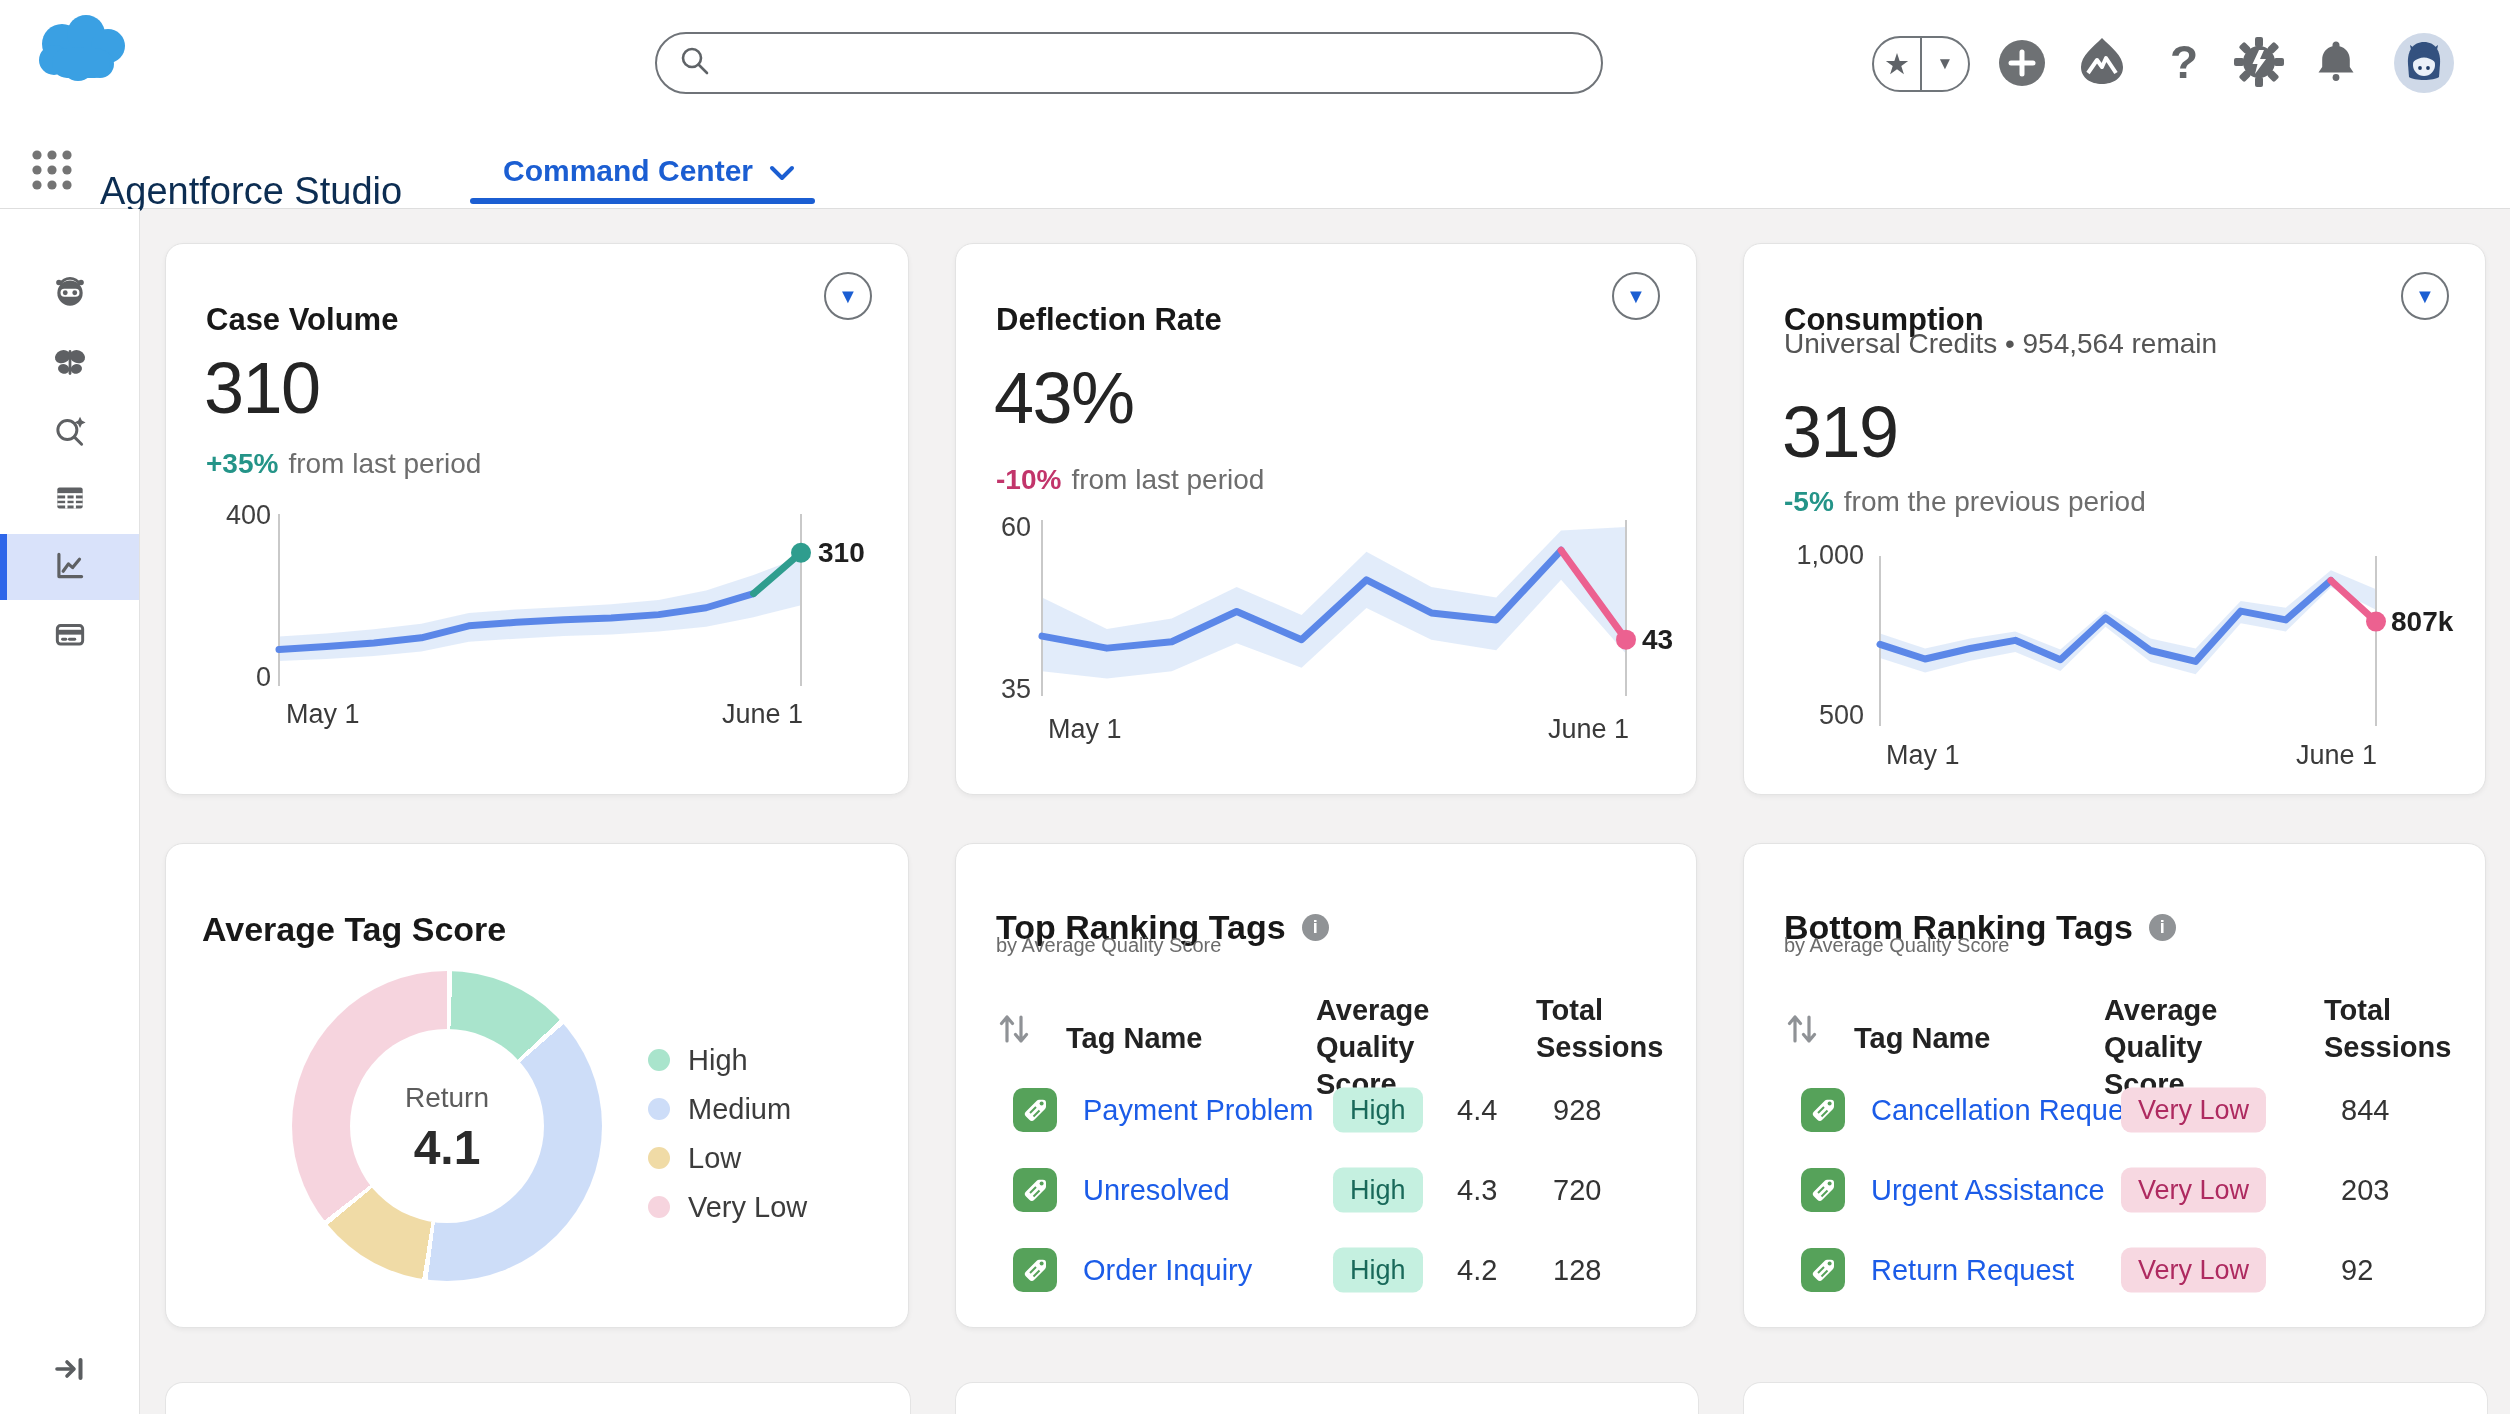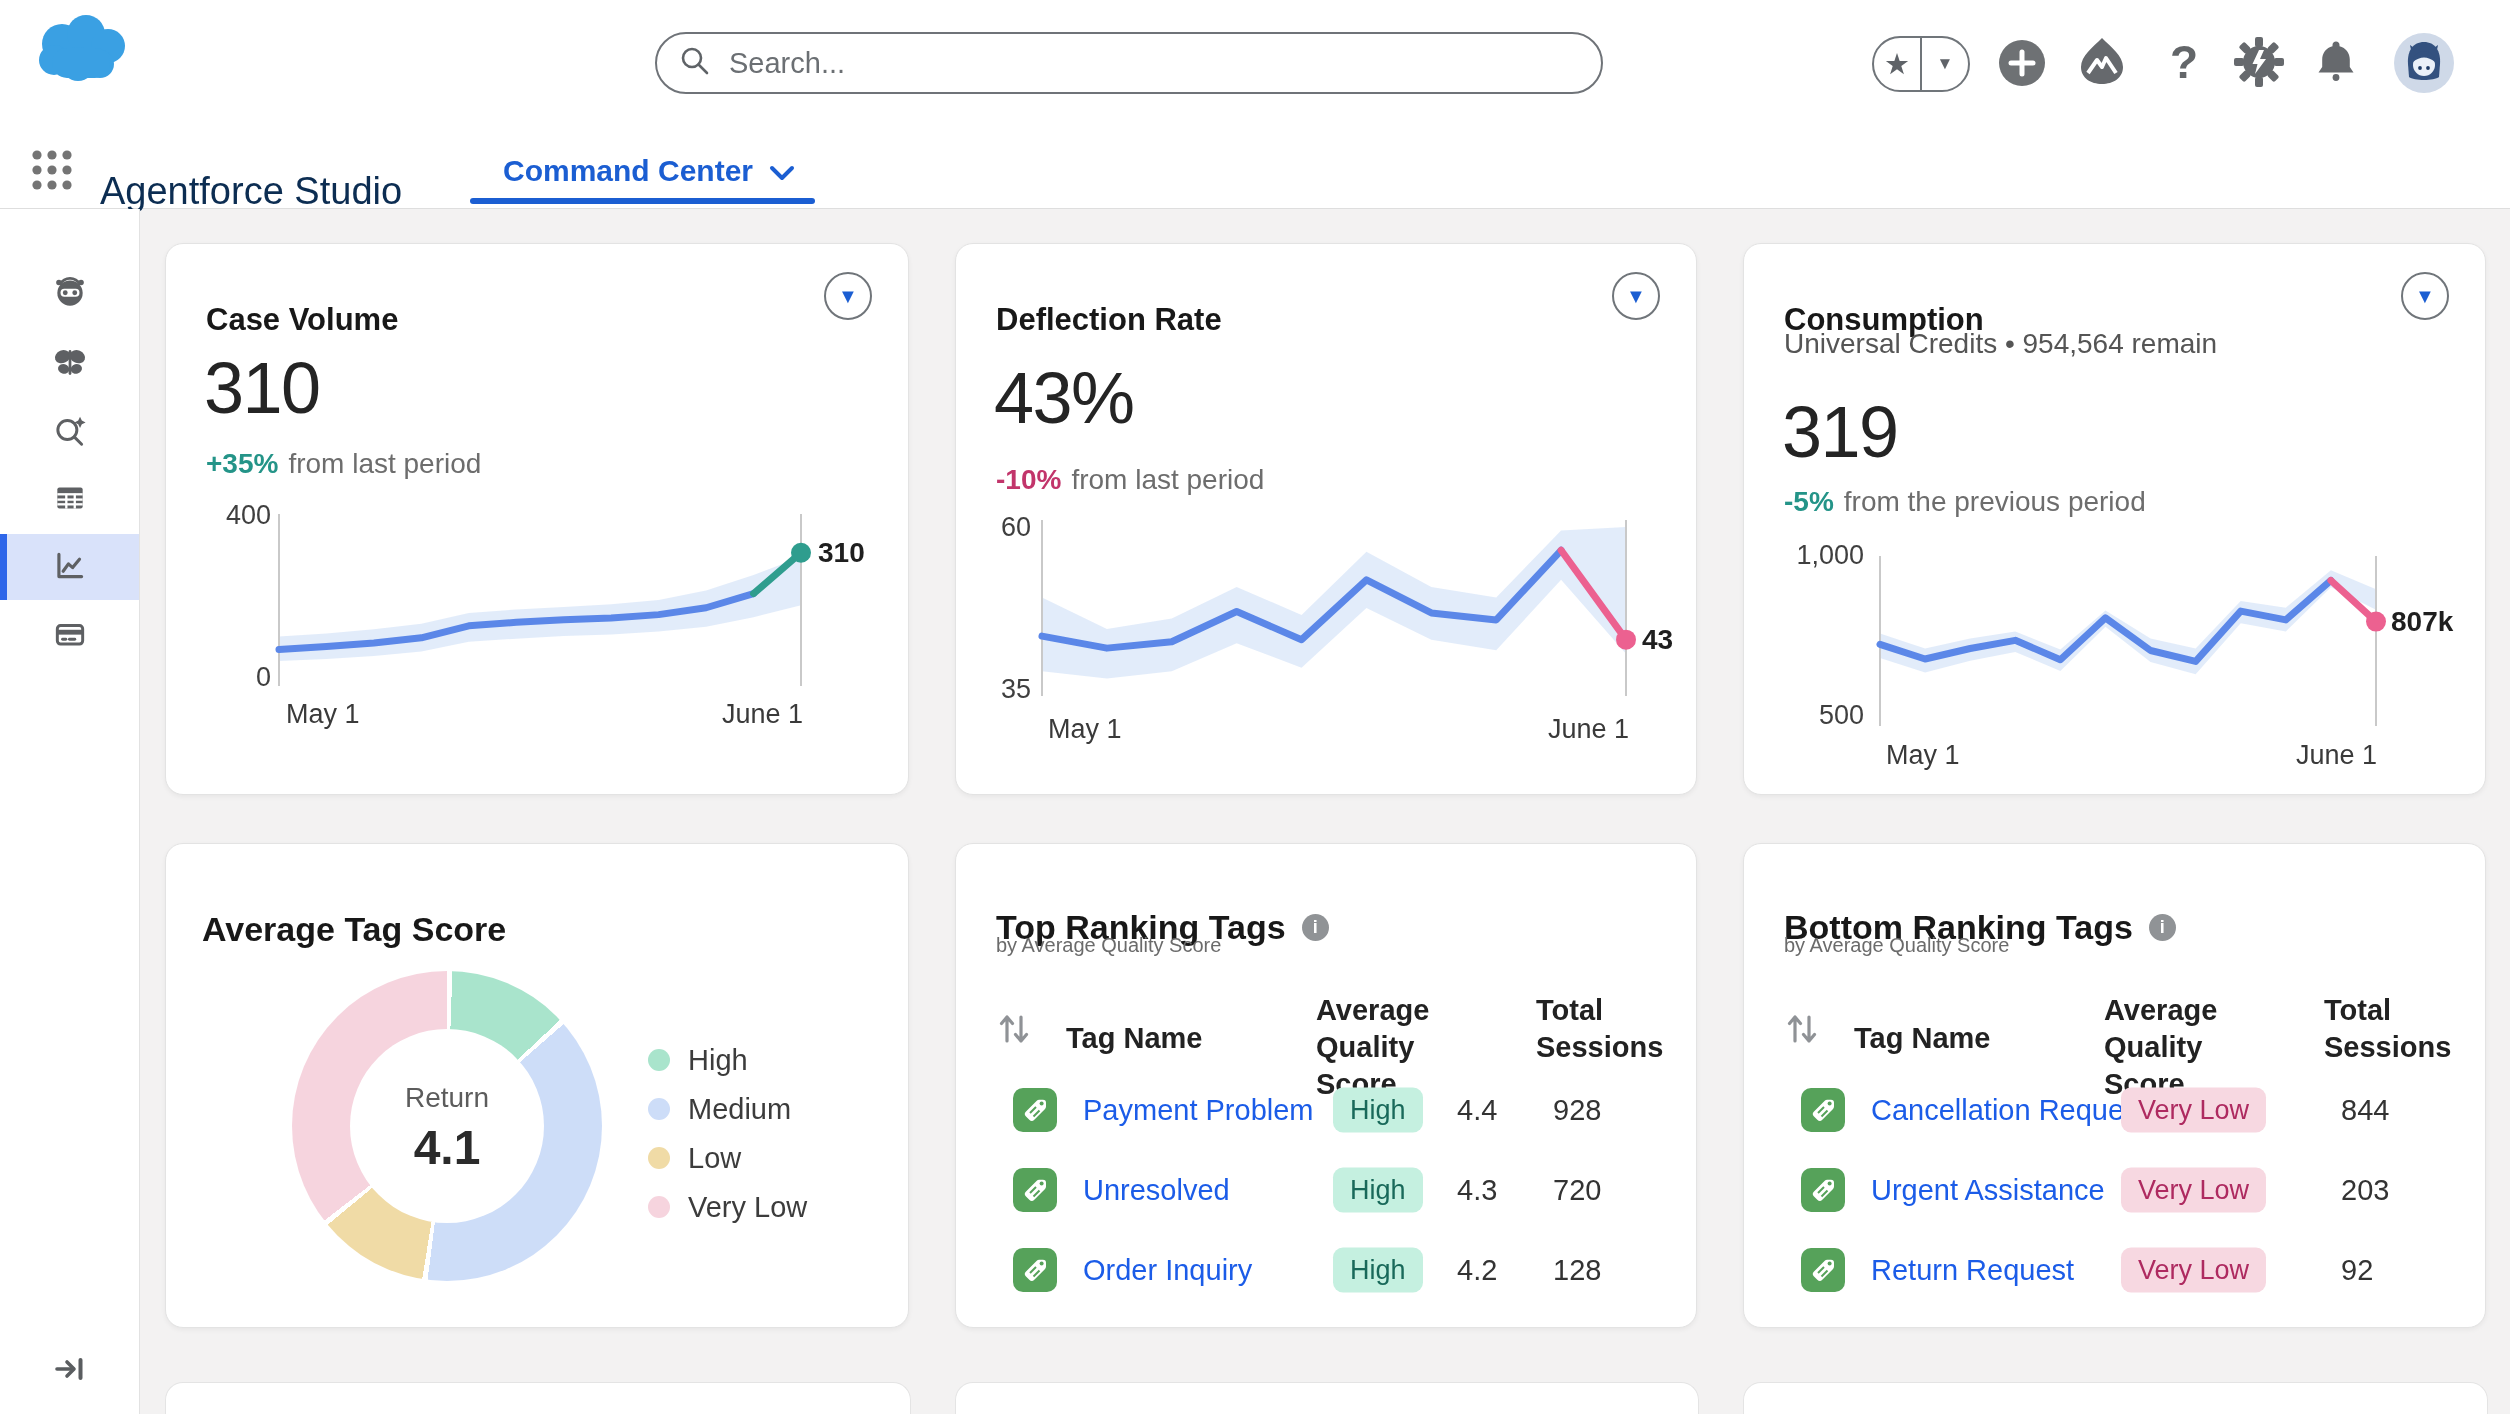--- a/index.html
+++ b/index.html
@@ -103,21 +103,20 @@
           </g>
         </svg>
     </span>
     <div class="search">
       <span>
         <svg width="32" height="32" viewBox="0 0 32 32" fill="none">
             <circle cx="13" cy="13" r="9" stroke="#5f6367" stroke-width="2.6"></circle>
             <line x1="19.5" y1="19.5" x2="28" y2="28" stroke="#5f6367" stroke-width="2.6" stroke-linecap="round"></line>
           </svg>
       </span>
-      <input type="text" placeholder="Search..." style="">
     </div>
     <div class="fav">
       <button class="half star hbtn" style="position:static;">★</button>
       <button class="half caret hbtn" style="position:static;">▼</button>
     </div>
     <button class="hbtn" style="left:1998px;top:40px;width:48px;height:48px;">
       <span><svg width="48" height="48" viewBox="0 0 48 48">
             <circle cx="24" cy="24" r="23" fill="#6e7174"></circle>
             <line x1="24" y1="13" x2="24" y2="35" stroke="#fff" stroke-width="5" stroke-linecap="round"></line>
             <line x1="13" y1="24" x2="35" y2="24" stroke="#fff" stroke-width="5" stroke-linecap="round"></line>

